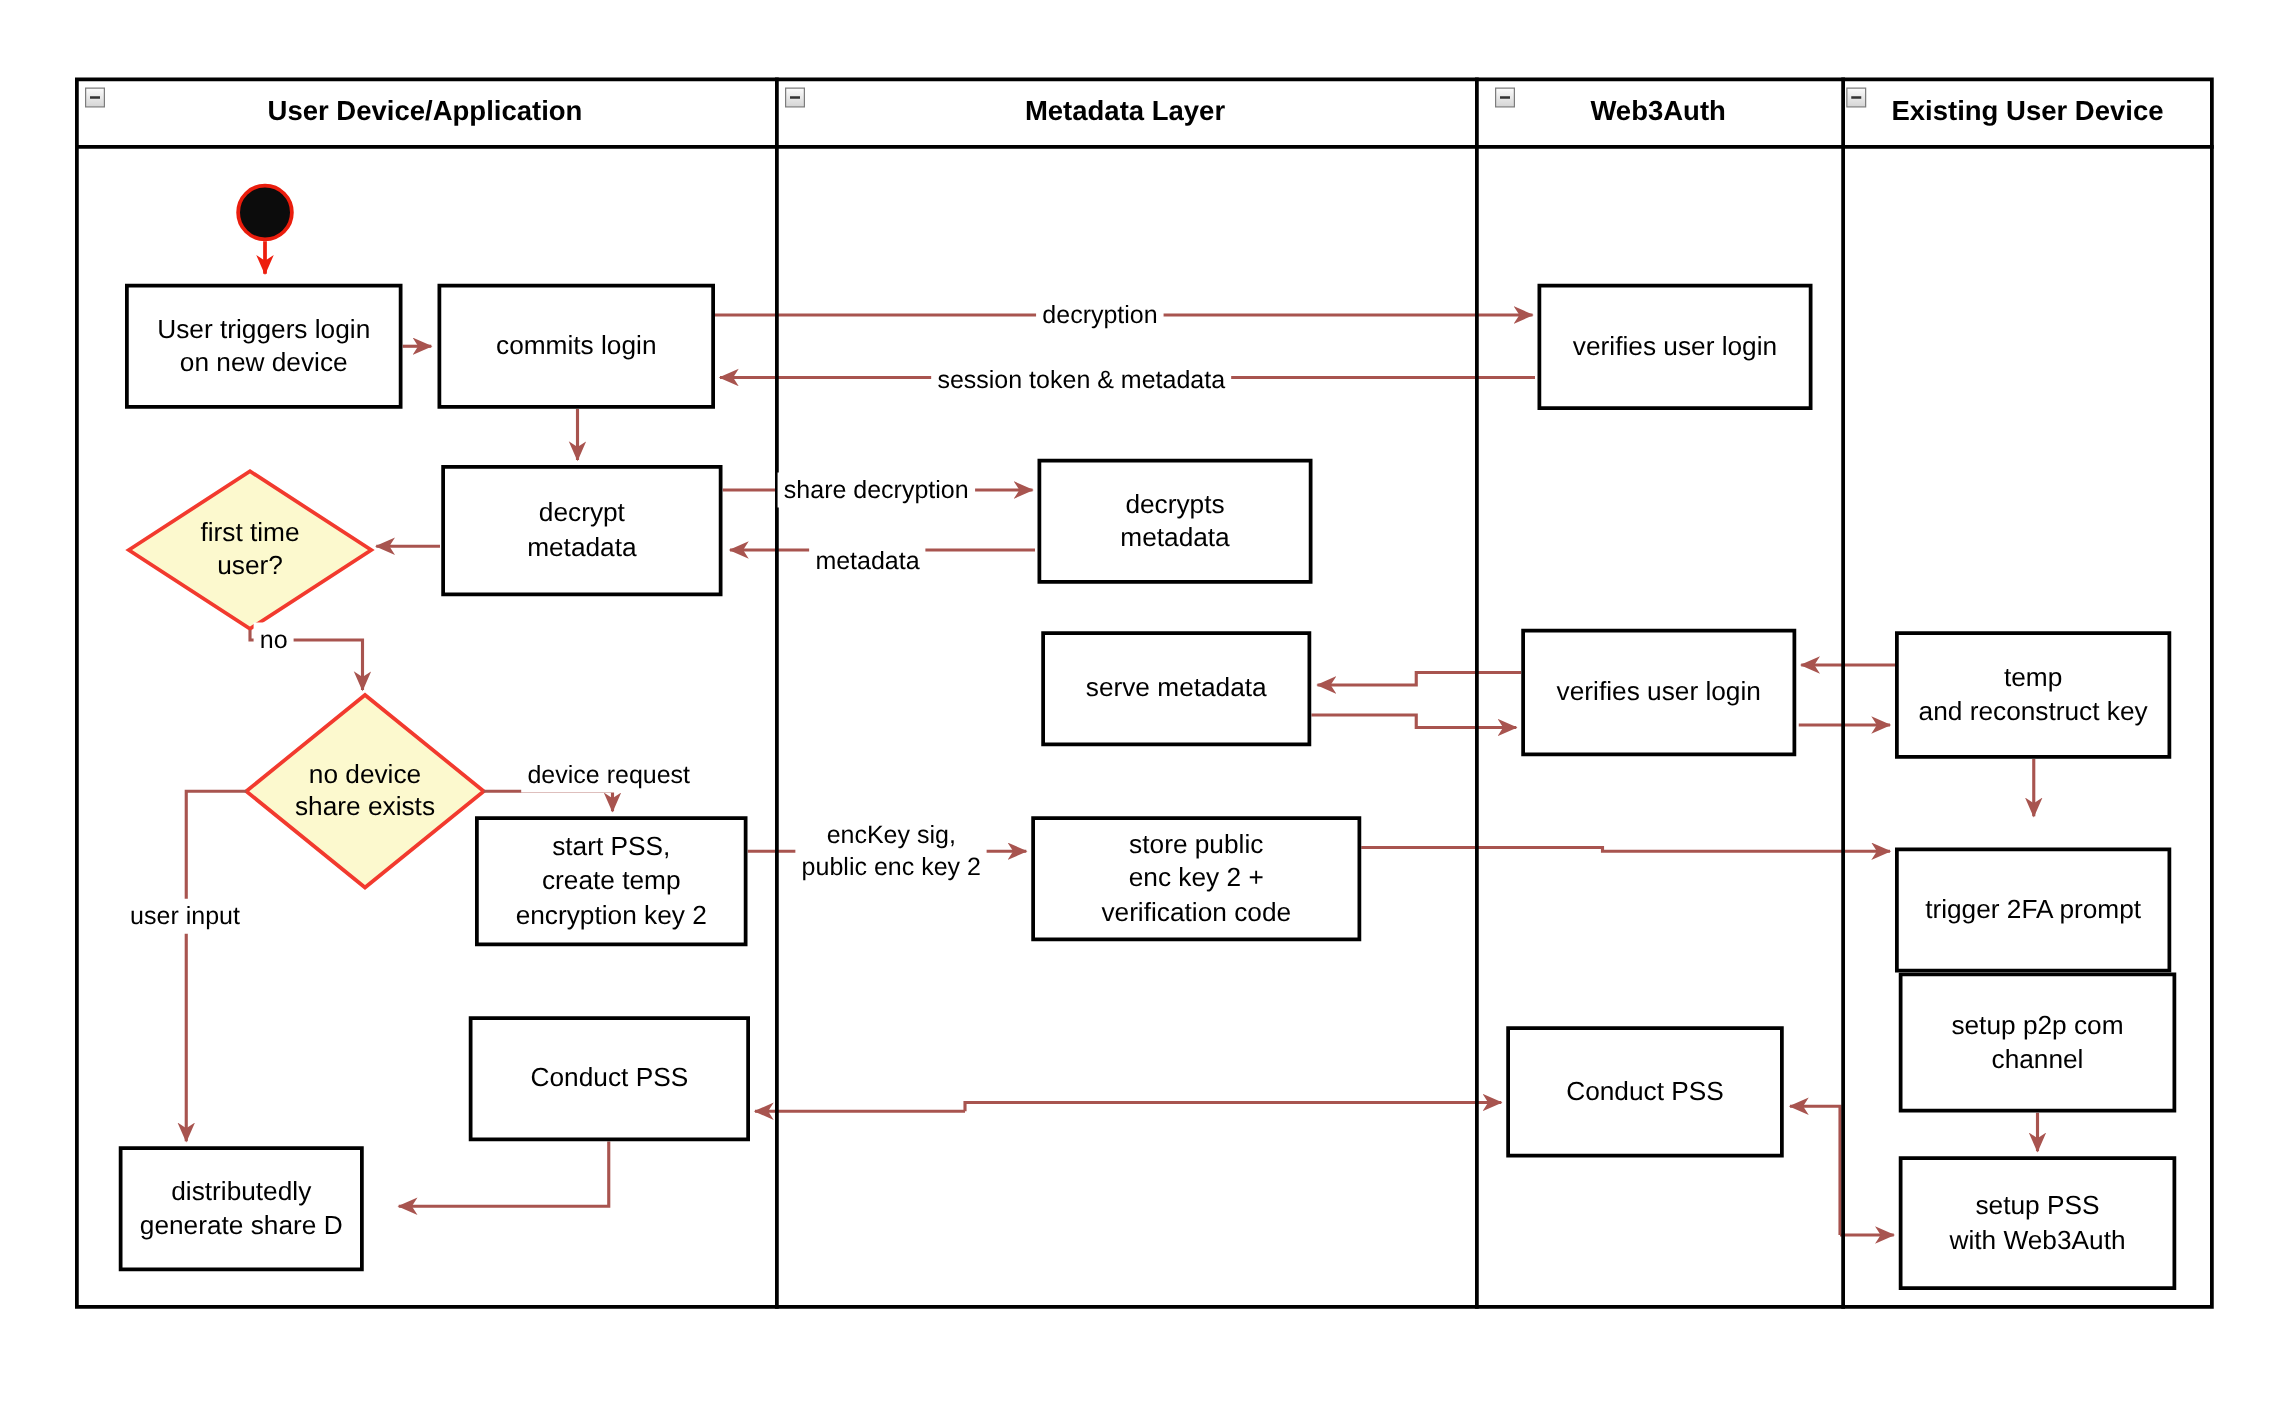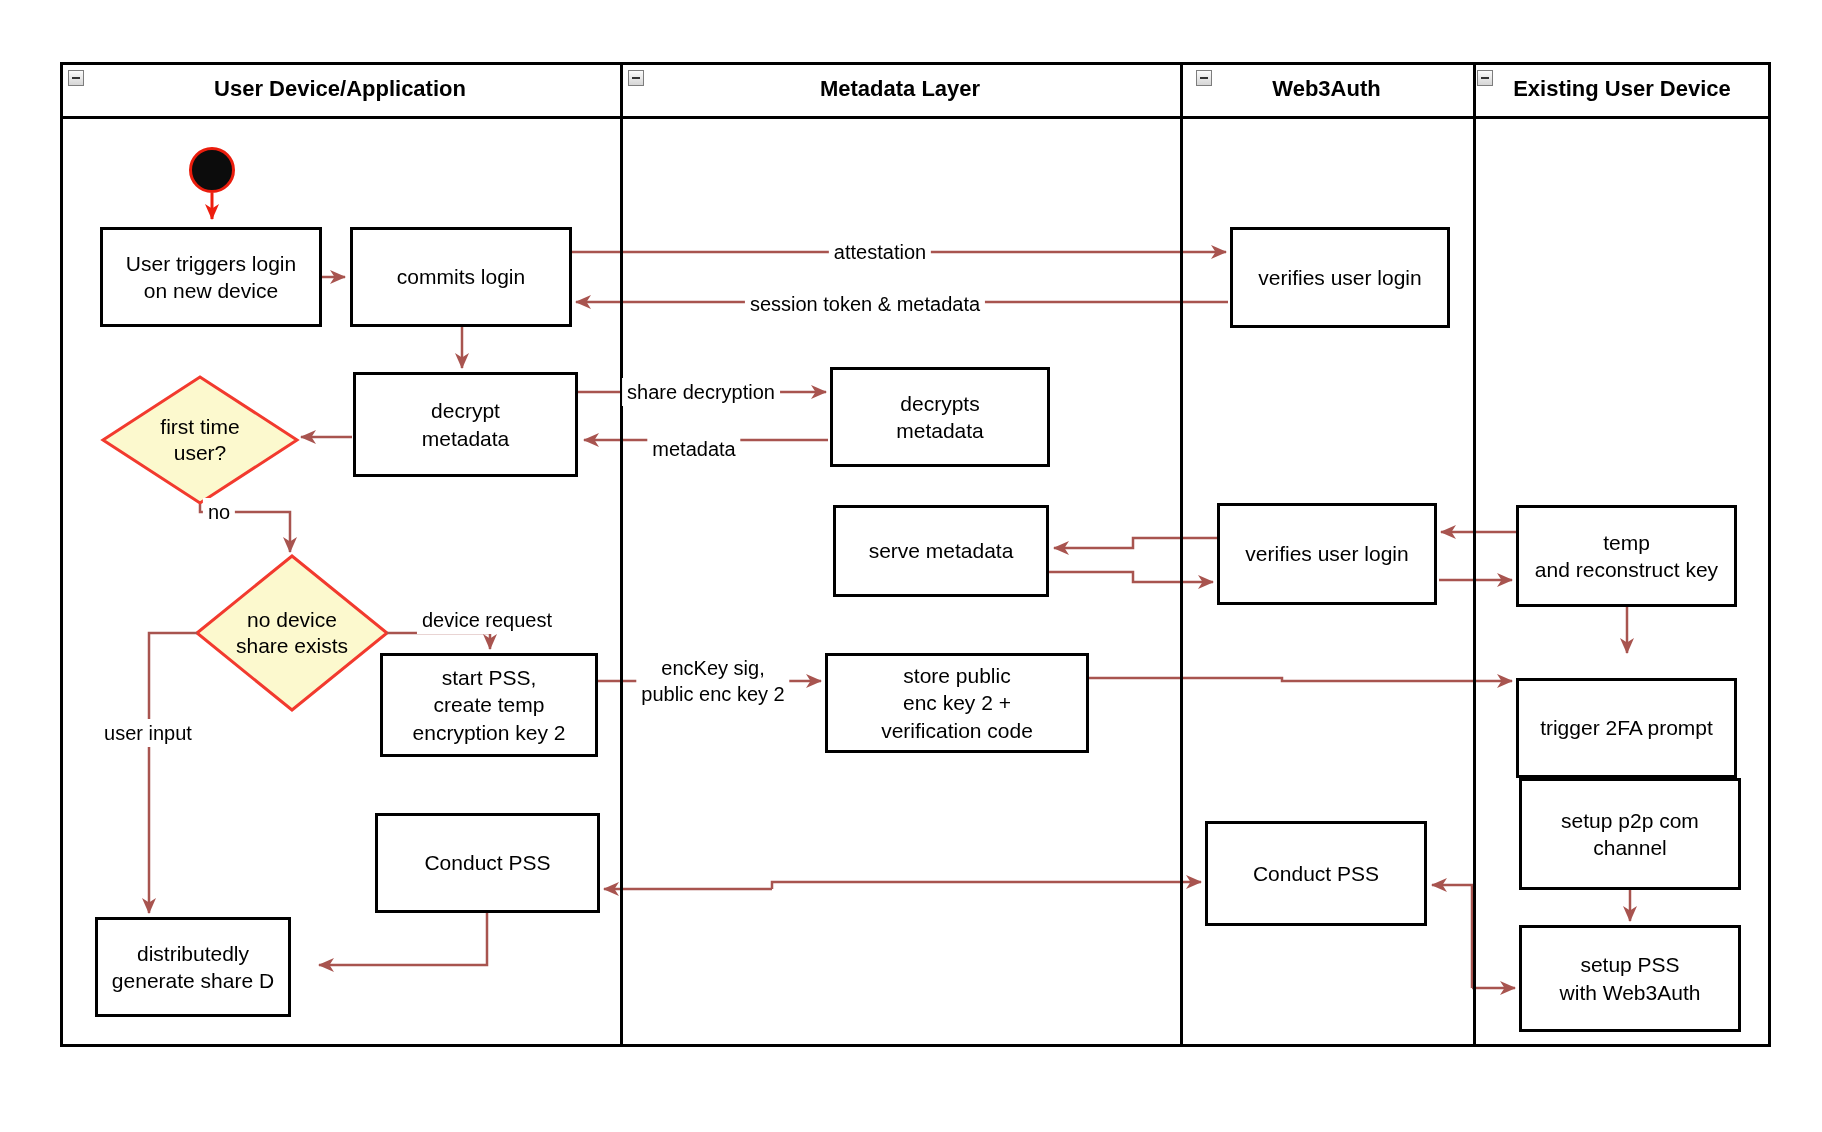--- a/index.html
+++ b/index.html
@@ -127,21 +127,21 @@
   <div class="node" style="left:1205px;top:821px;width:222px;height:105px"><span>Conduct PSS</span></div>
 
   <div class="node" style="left:1516px;top:505px;width:221px;height:102px"><span>temp
 and reconstruct key</span></div>
   <div class="node" style="left:1516px;top:678px;width:221px;height:100px"><span>trigger 2FA prompt</span></div>
   <div class="node" style="left:1519px;top:778px;width:222px;height:112px"><span>setup p2p com
 channel</span></div>
   <div class="node" style="left:1519px;top:925px;width:222px;height:107px"><span>setup PSS
 with Web3Auth</span></div>
 
-  <div class="elabel" style="left:880px;top:252px">attestation</div>
+  <div class="elabel" style="left:880px;top:252px">decryption</div>
   <div class="elabel" style="left:865px;top:304px">session token &amp; metadata</div>
   <div class="elabel" style="left:701px;top:392px">share decryption</div>
   <div class="elabel" style="left:694px;top:449px">metadata</div>
   <div class="elabel" style="left:219px;top:512px">no</div>
   <div class="elabel" style="left:487px;top:620px">device request</div>
   <div class="elabel" style="left:148px;top:733px">user input</div>
   <div class="elabel" style="left:713px;top:681px">encKey sig,
 public enc key 2</div>
 
 </div>

